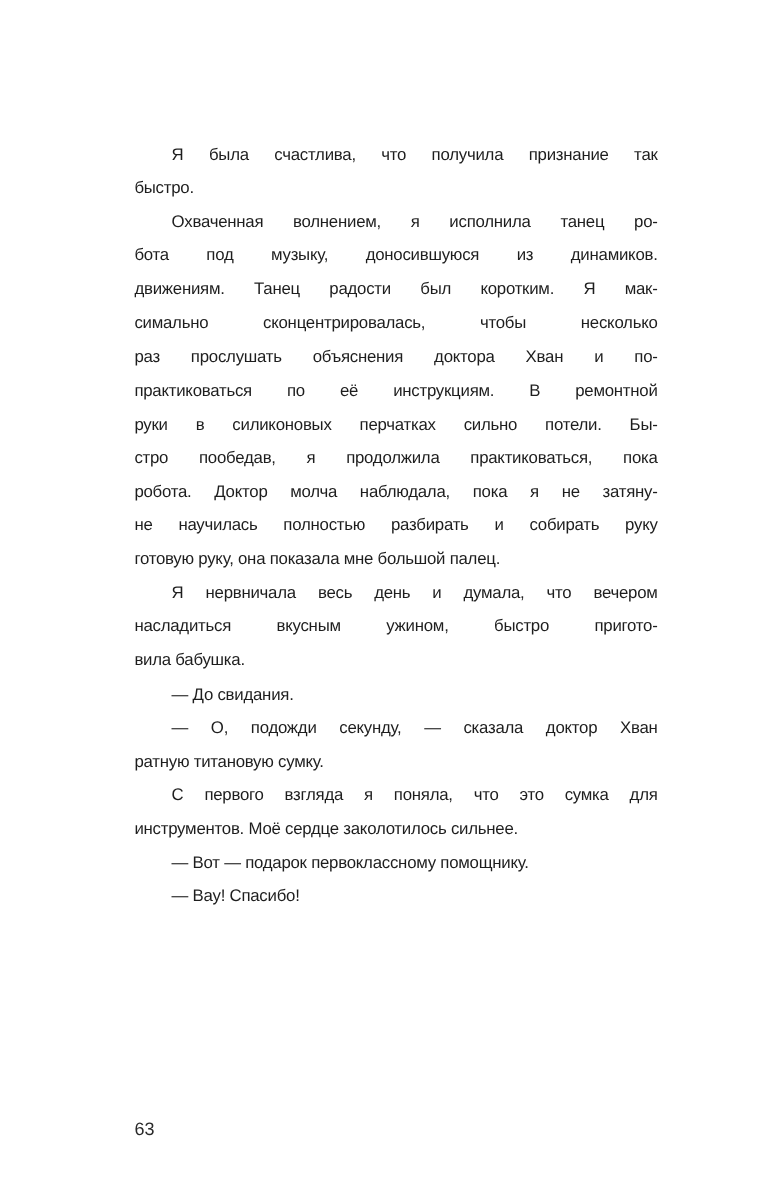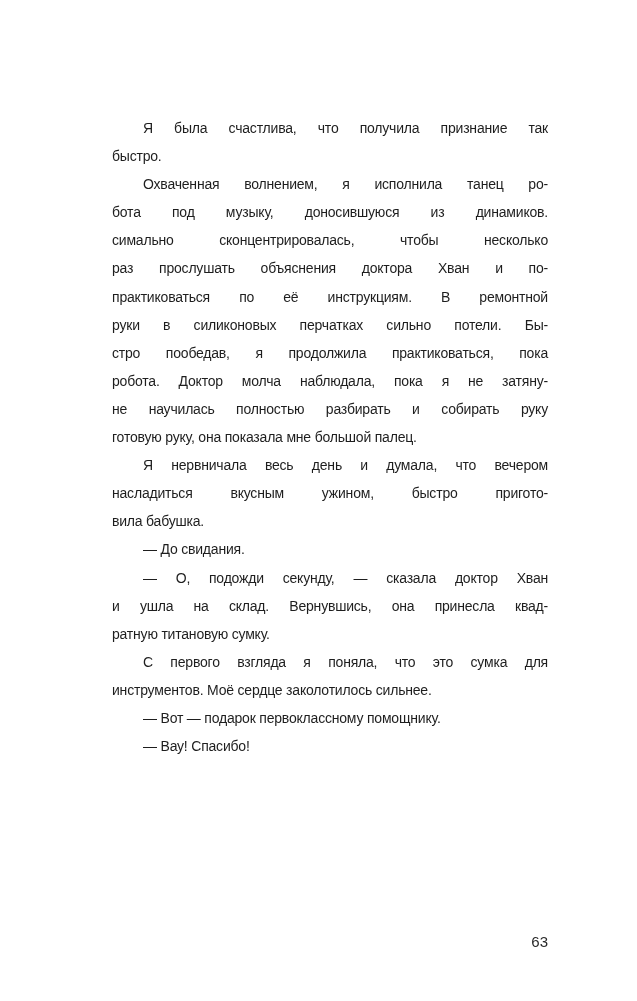--- a/index.html
+++ b/index.html
@@ -43,40 +43,40 @@
     padding-left: 31px;
   }
   .line.last {
     text-align-last: left;
   }
   .page-number {
     position: absolute;
     left: 112px;
     top: 933px;
     width: 436px;
-    text-align: right;
     color: #2a2a2a;
     font-size: 15px;
     line-height: 18px;
   }
 </style>
 </head>
 <body>
 
 <div class="book-page">
   <div class="text-block">
 
     <p class="para">
       <span class="line first">Я была счастлива, что получила признание так</span>
       <span class="line last">быстро.</span>
     </p>
 
     <p class="para">
       <span class="line first">Охваченная волнением, я исполнила танец ро-</span>
       <span class="line">бота под музыку, доносившуюся из динамиков.</span>
+      <span class="line">движениям. Танец радости был коротким. Я мак-</span>
       <span class="line">симально сконцентрировалась, чтобы несколько</span>
       <span class="line">раз прослушать объяснения доктора Хван и по-</span>
       <span class="line">практиковаться по её инструкциям. В ремонтной</span>
       <span class="line">руки в силиконовых перчатках сильно потели. Бы-</span>
       <span class="line">стро пообедав, я продолжила практиковаться, пока</span>
       <span class="line">робота. Доктор молча наблюдала, пока я не затяну-</span>
       <span class="line">не научилась полностью разбирать и собирать руку</span>
       <span class="line last">готовую руку, она показала мне большой палец.</span>
     </p>
 
@@ -85,21 +85,20 @@
       <span class="line">насладиться вкусным ужином, быстро пригото-</span>
       <span class="line last">вила бабушка.</span>
     </p>
 
     <p class="para">
       <span class="line first last">— До свидания.</span>
     </p>
 
     <p class="para">
       <span class="line first">— О, подожди секунду, — сказала доктор Хван</span>
-      <span class="line">и ушла на склад. Вернувшись, она принесла квад-</span>
       <span class="line last">ратную титановую сумку.</span>
     </p>
 
     <p class="para">
       <span class="line first">С первого взгляда я поняла, что это сумка для</span>
       <span class="line last">инструментов. Моё сердце заколотилось сильнее.</span>
     </p>
 
     <p class="para">
       <span class="line first last">— Вот — подарок первоклассному помощнику.</span>

